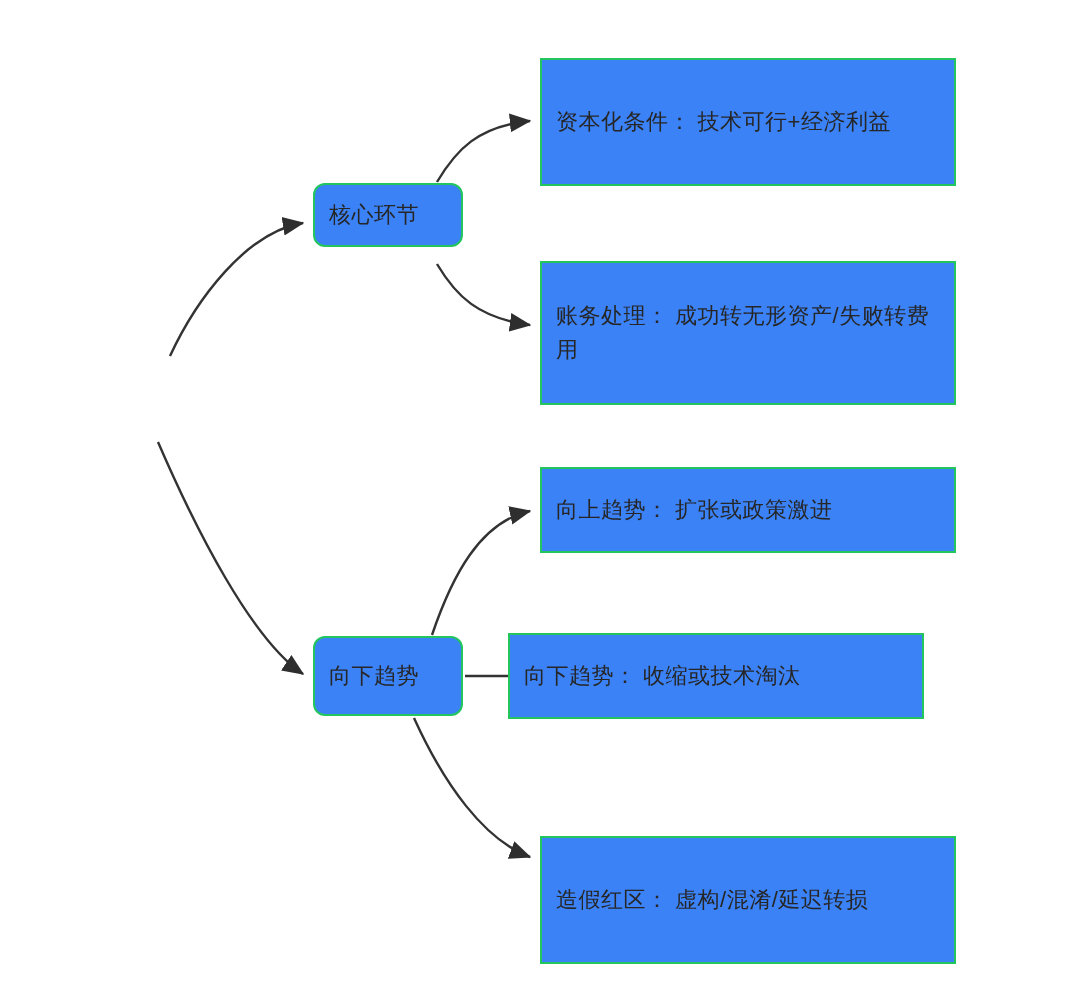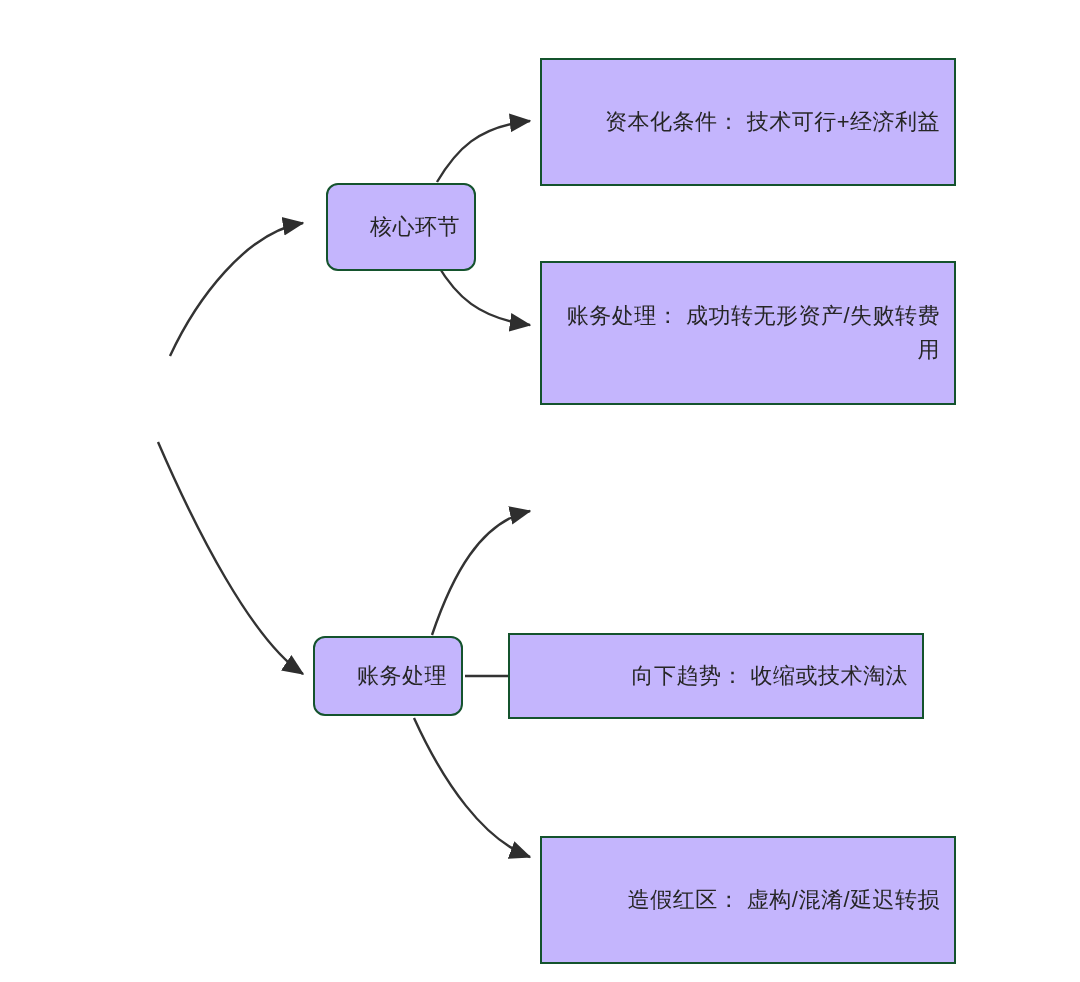--- a/index.html
+++ b/index.html
@@ -21,44 +21,44 @@
     position: absolute;
     left: 0;
     top: 0;
     width: 1080px;
     height: 982px;
     pointer-events: none;
   }
   .node {
     position: absolute;
     box-sizing: border-box;
-    background: #c4b5fd;
-    border: 2px solid #14532d;
+    background: #3b82f6;
+    border: 2px solid #22c55e;
     display: flex;
     align-items: center;
     justify-content: center;
-    text-align: right;
+    text-align: left;
     color: #262626;
     font-size: 22px;
     line-height: 1.55;
     letter-spacing: 0.5px;
     padding: 4px 14px;
     z-index: 2;
   }
   .node.rounded {
     border-radius: 12px;
   }
   .node .label {
     display: block;
     width: 100%;
     white-space: pre-line;
   }
   
   #node-root        { left: 36px;  top: 357px; width: 200px; height: 84px; }
-  #node-core        { left: 326px; top: 183px; width: 150px; height: 88px; }
+  #node-core        { left: 313px; top: 183px; width: 150px; height: 64px; }
   #node-risk        { left: 313px; top: 636px; width: 150px; height: 80px; }
   #node-cap         { left: 540px; top: 58px;  width: 416px; height: 128px; }
   #node-account     { left: 540px; top: 261px; width: 416px; height: 144px; }
   #node-up          { left: 540px; top: 467px; width: 416px; height: 86px; }
   #node-down        { left: 508px; top: 633px; width: 416px; height: 86px; }
   #node-fraud       { left: 540px; top: 836px; width: 416px; height: 128px; }
 </style>
 </head>
 <body>
 
@@ -85,31 +85,34 @@
 
     <path d="M 414 718 C 444 784 484 840 530 857" fill="none" stroke="#333333" stroke-width="2.4" marker-end="url(#arrowhead)"></path>
   </svg>
 
 
   <div class="node rounded" id="node-core">
     <span class="label">核心环节</span>
   </div>
 
   <div class="node rounded" id="node-risk">
-    <span class="label">账务处理</span>
+    <span class="label">向下趋势</span>
   </div>
 
   <div class="node" id="node-cap">
     <span class="label">资本化条件： 技术可行+经济利益</span>
   </div>
 
   <div class="node" id="node-account">
     <span class="label">账务处理： 成功转无形资产/失败转费用</span>
   </div>
 
+  <div class="node" id="node-up">
+    <span class="label">向上趋势： 扩张或政策激进</span>
+  </div>
 
   <div class="node" id="node-down">
     <span class="label">向下趋势： 收缩或技术淘汰</span>
   </div>
 
   <div class="node" id="node-fraud">
     <span class="label">造假红区： 虚构/混淆/延迟转损</span>
   </div>
 
 </div>

